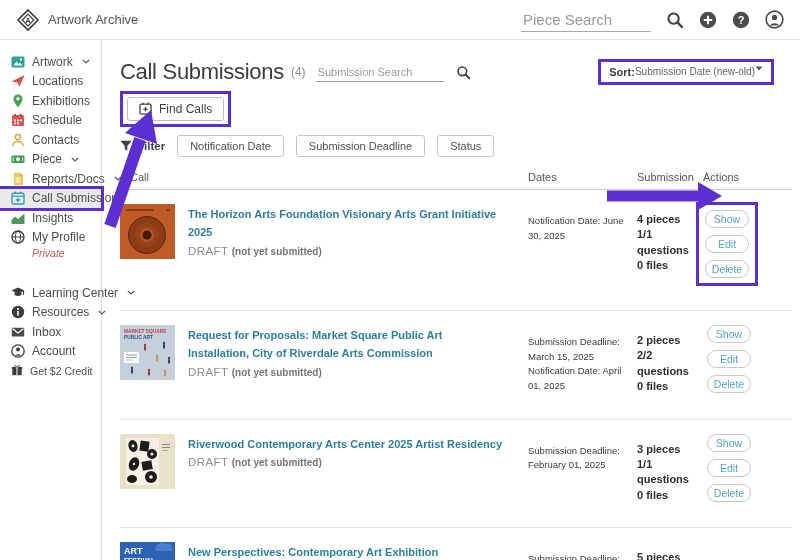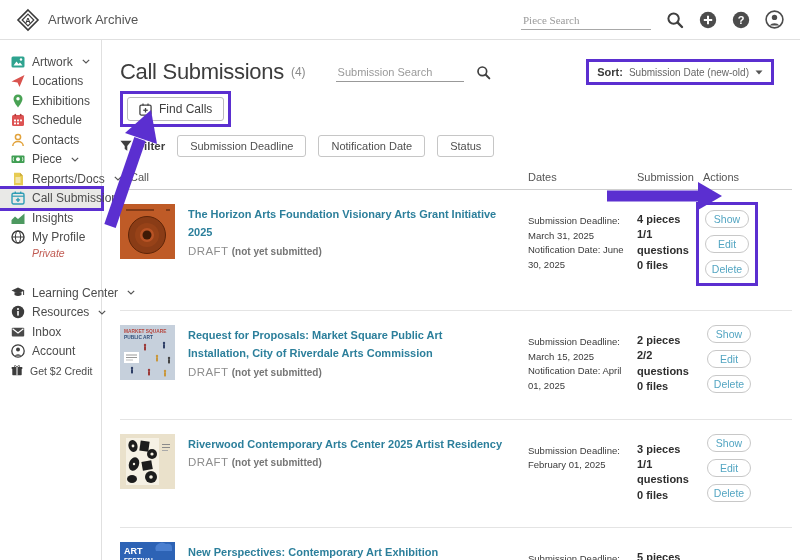--- a/index.html
+++ b/index.html
@@ -7,22 +7,22 @@
   body {
     width:800px; height:560px; overflow:hidden; position:relative;
     font-family:"Liberation Sans", sans-serif; background:#fff; color:#3c3c3c;
   }
   
   .topbar { height:40px; background:#fff; border-bottom:1px solid #e0e0e0;
     display:flex; align-items:center; padding:0 16px; }
   .brand { display:flex; align-items:center; gap:8px; font-size:13px; color:#555; }
   .topbar-right { margin-left:auto; display:flex; align-items:center; gap:15px; }
   .piece-search input { border:none; border-bottom:1px solid #a8a8a8; width:130px;
-    font-size:11px; padding:3px 2px; outline:none; background:transparent; color:#333;
-    font-family:Liberation Serif, serif; }
+    font-size:15px; padding:3px 2px; outline:none; background:transparent; color:#333;
+    font-family:Liberation Sans, sans-serif; }
   ::placeholder { color:#9a9a9a; opacity:1; }
   .icon-btn { background:none; border:none; padding:0; cursor:pointer; display:flex; }
 
   
   .layout { display:flex; height:520px; }
   .sidebar { width:102px; flex-shrink:0; border-right:1px solid #e0e0e0; padding-top:12px; background:#fff; }
   .side-item { display:flex; align-items:center; gap:7px; padding:3px 0 3px 11px;
     font-size:12px; color:#4c4c4c; cursor:pointer; height:19.5px; position:relative; }
   .side-item svg { flex-shrink:0; }
   .side-item .lbl { white-space:nowrap; }
@@ -30,30 +30,30 @@
   .chev { margin-left:2px; }
   .private-note { font-size:10.5px; font-style:italic; color:#c05a52; padding-left:32px; height:14px; }
   .side-gap { height:22px; }
   .credit .lbl { font-size:10.5px; }
 
   
   .content { flex:1; padding:0 8px 0 18px; position:relative; }
   .head-row { display:flex; align-items:center; margin-top:18px; height:28px; }
   .page-title { font-size:22px; font-weight:400; color:#3d3d3d; letter-spacing:-0.3px; }
   .count { font-size:12px; color:#8b8b8b; margin-left:7px; }
-  .sub-search { margin-left:30px; display:flex; align-items:center; gap:12px; }
+  .sub-search { margin-left:10px; display:flex; align-items:center; gap:12px; }
   .sub-search input { border:none; border-bottom:1px solid #999; width:128px; font-size:11px;
     padding:3px 2px; outline:none; background:transparent; color:#333; font-family:"Liberation Sans", sans-serif; }
   .sort-wrap { margin-left:auto; margin-right:18px; border:3px solid #5b2fd0; background:#fff;
-    display:flex; align-items:center; gap:6px; padding:4px 8px; cursor:pointer; }
+    display:flex; padding:4px 8px; cursor:pointer; }
   .sort-label { font-size:11px; font-weight:700; color:#3a3a3a; }
   .sort-value { font-size:10px; color:#666; }
 
   .findcalls-wrap { display:inline-block; border:3px solid #5b2fd0; padding:3px 4px; margin-top:5px; background:#fff; }
-  .findcalls-btn { display:flex; align-items:center; gap:7px; border:1px solid #bcbcbc; border-radius:3px;
+  .findcalls-btn { display:flex; align-items:flex-start; gap:7px; border:1px solid #bcbcbc; border-radius:3px;
     background:#fff; padding:4px 11px; font-size:12px; color:#3f3f3f; cursor:pointer;
     font-family:"Liberation Sans", sans-serif; }
 
   .filter-row { display:flex; align-items:center; gap:12px; margin-top:8px; }
   .filter-label { display:flex; align-items:center; gap:5px; font-size:11.5px; font-weight:700; color:#3f3f3f; }
   .filter-btn { border:1px solid #c6c6c6; border-radius:3px; background:#fff; font-size:11px; color:#4f4f4f;
     padding:4px 12px; cursor:pointer; font-family:"Liberation Sans", sans-serif; }
 
   
   .grid { display:grid; grid-template-columns:68px 330px 113px 66px 1fr; }
@@ -310,22 +310,22 @@
       </button>
     </div>
 
     <div class="filter-row">
       <span class="filter-label">
         <svg width="12" height="12" viewBox="0 0 14 13">
             <polygon points="0.5,0.5 13.5,0.5 8.5,6.5 8.5,12 5.5,10 5.5,6.5" fill="#3f3f3f"></polygon>
           </svg>
         <span>Filter</span>
       </span>
+      <button class="filter-btn">Notification Date</button>
       <button class="filter-btn">Submission Deadline</button>
-      <button class="filter-btn">Notification Date</button>
       <button class="filter-btn">Status</button>
     </div>
 
     
     <div class="grid thead">
       <span class="col-call">Call</span>
       <span class="col-dates">Dates</span>
       <span class="col-sub">Submission</span>
       <span class="col-act">Actions</span>
     </div>
@@ -342,21 +342,20 @@
           <circle cx="27" cy="31" r="12" fill="#9c4419" opacity="0.7"></circle>
           <circle cx="27" cy="31" r="7" fill="#b85325"></circle>
           <circle cx="27" cy="31" r="4.5" fill="#3f1a06"></circle>
         </svg>
       </div>
       <div class="title-cell">
         <a class="row-title">The Horizon Arts Foundation Visionary Arts Grant Initiative 2025</a>
         <div class="status-line"><span class="status">DRAFT</span> <span class="status-note">(not yet submitted)</span></div>
       </div>
       <div class="dates-cell">
-        <div>Submission Deadline: March 31, 2025</div>
         <div>Notification Date: June 30, 2025</div>
       </div>
       <div class="sub-cell">
         <div>4 pieces</div>
         <div>1/1 questions</div>
         <div>0 files</div>
       </div>
       <div class="actions-cell">
         <div class="ann-actions">
           <button class="pill">Show</button>

